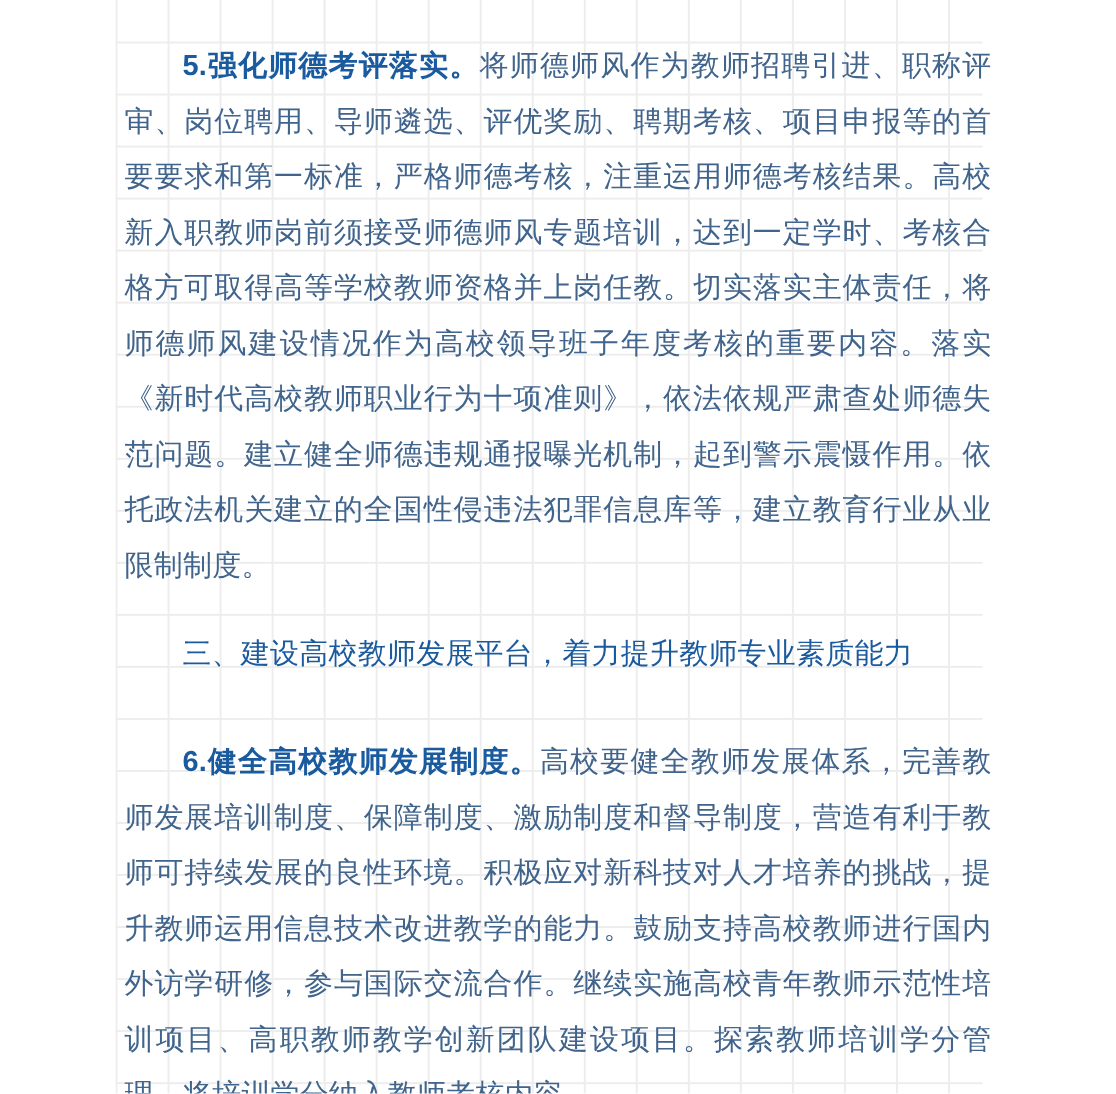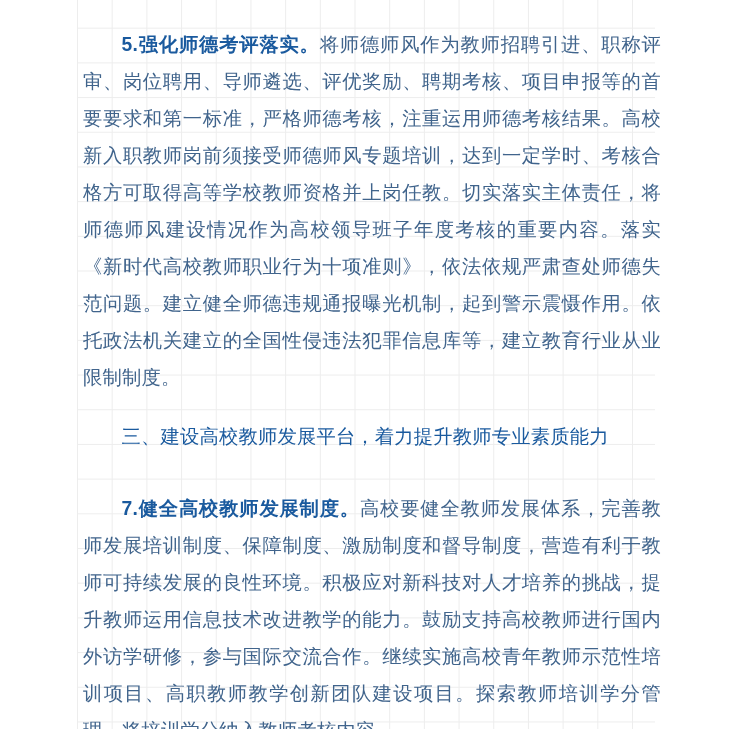--- a/index.html
+++ b/index.html
@@ -63,15 +63,15 @@
 <body>
 
 <div class="grid-strip"></div>
 
 <div class="text-column">
 
   <p class="para"><span class="lead">5.强化师德考评落实。</span><span>将师德师风作为教师招聘引进、职称评审、岗位聘用、导师遴选、评优奖励、聘期考核、项目申报等的首要要求和第一标准，严格师德考核，注重运用师德考核结果。高校新入职教师岗前须接受师德师风专题培训，达到一定学时、考核合格方可取得高等学校教师资格并上岗任教。切实落实主体责任，将师德师风建设情况作为高校领导班子年度考核的重要内容。落实《新时代高校教师职业行为十项准则》，依法依规严肃查处师德失范问题。建立健全师德违规通报曝光机制，起到警示震慑作用。依托政法机关建立的全国性侵违法犯罪信息库等，建立教育行业从业限制制度。</span></p>
 
   <h2 class="section-heading">三、建设高校教师发展平台，着力提升教师专业素质能力</h2>
 
-  <p class="para"><span class="lead">7.健全高校教师发展制度。</span><span>高校要健全教师发展体系，完善教师发展培训制度、保障制度、激励制度和督导制度，营造有利于教师可持续发展的良性环境。积极应对新科技对人才培养的挑战，提升教师运用信息技术改进教学的能力。鼓励支持高校教师进行国内外访学研修，参与国际交流合作。继续实施高校青年教师示范性培训项目、高职教师教学创新团队建设项目。探索教师培训学分管理，将培训学分纳入教师考核内容。</span></p>
+  <p class="para"><span class="lead">6.健全高校教师发展制度。</span><span>高校要健全教师发展体系，完善教师发展培训制度、保障制度、激励制度和督导制度，营造有利于教师可持续发展的良性环境。积极应对新科技对人才培养的挑战，提升教师运用信息技术改进教学的能力。鼓励支持高校教师进行国内外访学研修，参与国际交流合作。继续实施高校青年教师示范性培训项目、高职教师教学创新团队建设项目。探索教师培训学分管理，将培训学分纳入教师考核内容。</span></p>
 
 </div>
 
 </body></html>

